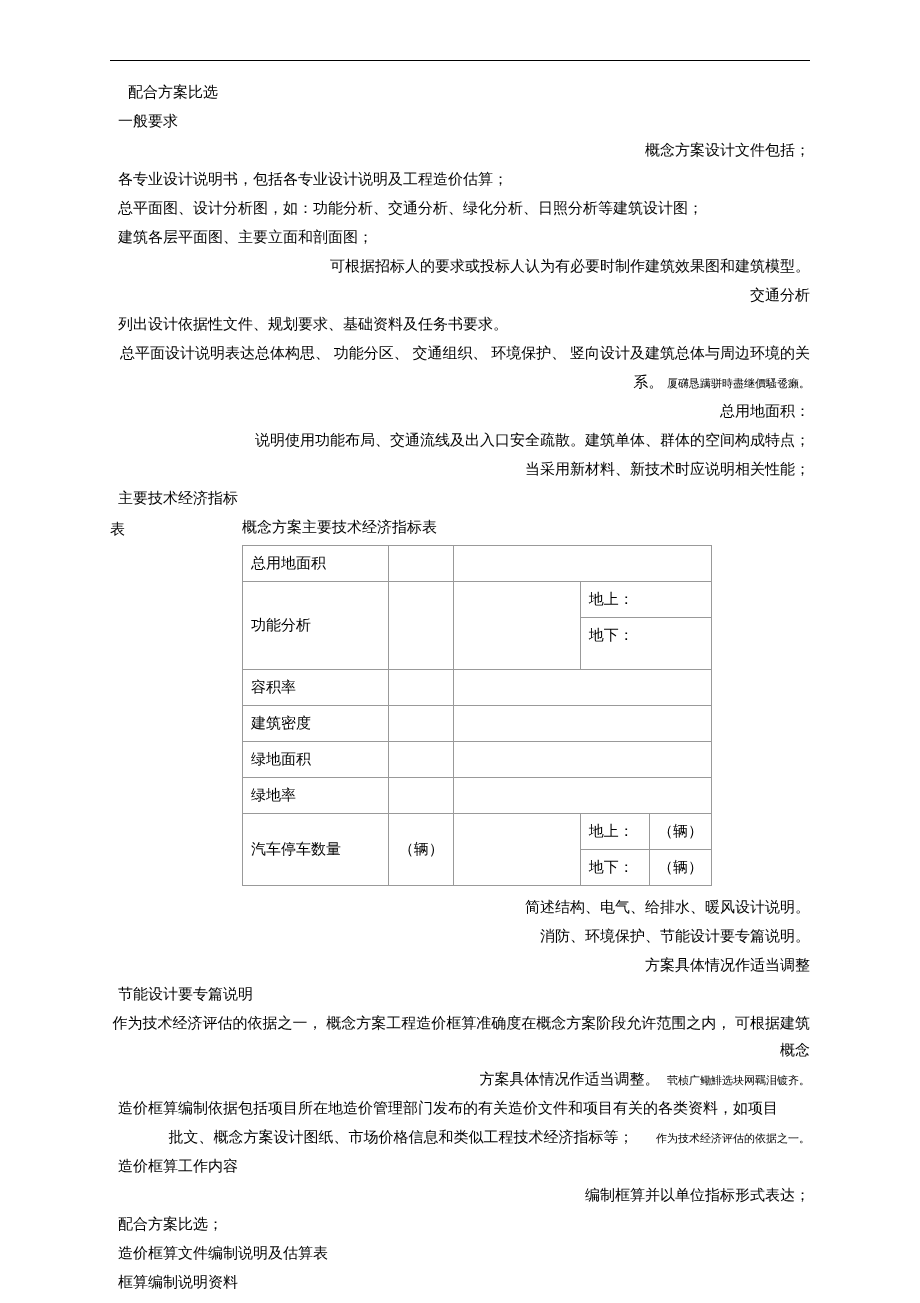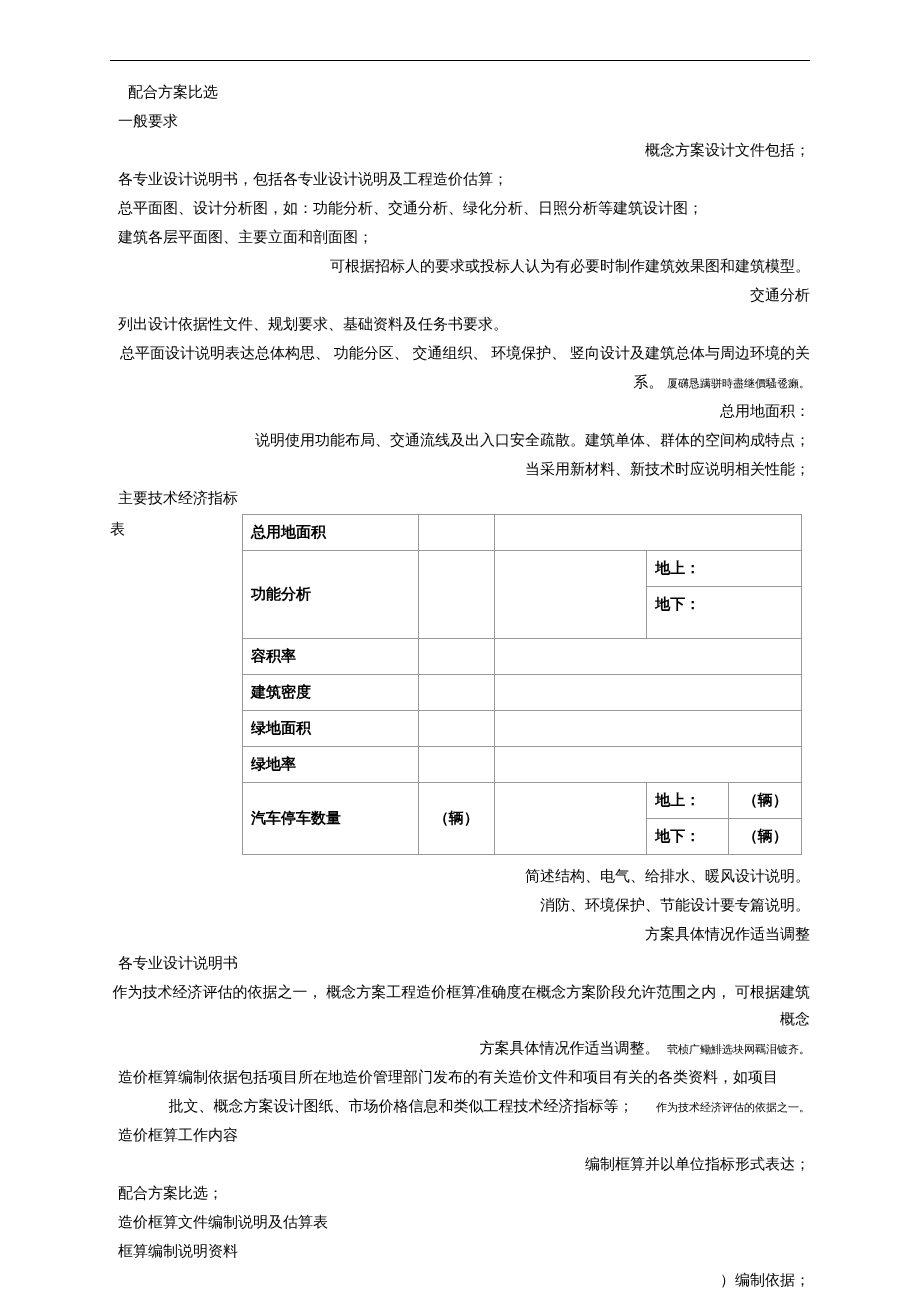--- a/index.html
+++ b/index.html
@@ -20,23 +20,22 @@
     .indent1 { padding-left: 18px; }
     .indent0 { padding-left: 0; text-align: right; }
     .indent05 { padding-left: 8px; }
     .small-note { font-size: 11px; }
     .table-wrap { display: flex; align-items: flex-start; }
     .table-left-label { width: 132px; padding-top: 2px; }
     .table-container { flex: 1; }
     .table-title { text-align: left; margin-bottom: 4px; padding-left: 0;}
     table {
       border-collapse: collapse;
-      width: 560px;
+      width: 470px;
       font-size: 15px;
-      font-weight: bold;
     }
     td {
       border: 1px solid #999;
       padding: 4px 8px;
       vertical-align: middle;
       height: 26px;
     }
     .col-label { width: 150px; }
     .col-unit { width: 65px; text-align: center; }
     .col-mid { width: 130px; }
@@ -64,20 +63,21 @@
   <span class="small-note">厦礴恳蹒骈時盡继價騷卺癩。</span>
 </p>
 <p class="para indent0">总用地面积：</p>
 <p class="para indent0">说明使用功能布局、交通流线及出入口安全疏散。建筑单体、群体的空间构成特点；</p>
 <p class="para indent0">当采用新材料、新技术时应说明相关性能；</p>
 <p class="para indent05">主要技术经济指标</p>
 
 <div class="table-wrap">
   <div class="table-left-label">表</div>
   <div class="table-container">
+    <div class="table-title">概念方案主要技术经济指标表</div>
     <table>
       <tbody>
           <tr>
         <td class="col-label">总用地面积</td>
         <td class="col-unit"></td>
         <td colspan="3"></td>
       </tr>
       <tr class="tall">
         <td class="col-label">功能分析</td>
         <td class="col-unit"></td>
@@ -119,21 +119,21 @@
         <td class="col-sub-unit">（辆）</td>
       </tr>
     </tbody>
       </table>
   </div>
 </div>
 
 <p class="para indent05" style="margin-top:8px;text-align:right;">简述结构、电气、给排水、暖风设计说明。</p>
 <p class="para indent0">消防、环境保护、节能设计要专篇说明。</p>
 <p class="para indent0">方案具体情况作适当调整</p>
-<p class="para indent05">各专业设计说明书</p>
+<p class="para indent05">节能设计要专篇说明</p>
 <p class="para indent0">作为技术经济评估的依据之一，  概念方案工程造价框算准确度在概念方案阶段允许范围之内，  可根据建筑概念</p>
 <p class="para indent0">
   <span>方案具体情况作适当调整。</span>&nbsp;
   <span class="small-note">茕桢广鳓鯡选块网羈泪镀齐。</span>
 </p>
 <p class="para indent05">造价框算编制依据包括项目所在地造价管理部门发布的有关造价文件和项目有关的各类资料，如项目</p>
 <p class="para indent0">
   <span>批文、概念方案设计图纸、市场价格信息和类似工程技术经济指标等；</span>
   &nbsp;&nbsp;&nbsp;&nbsp;
   <span class="small-note">作为技术经济评估的依据之一。</span>

